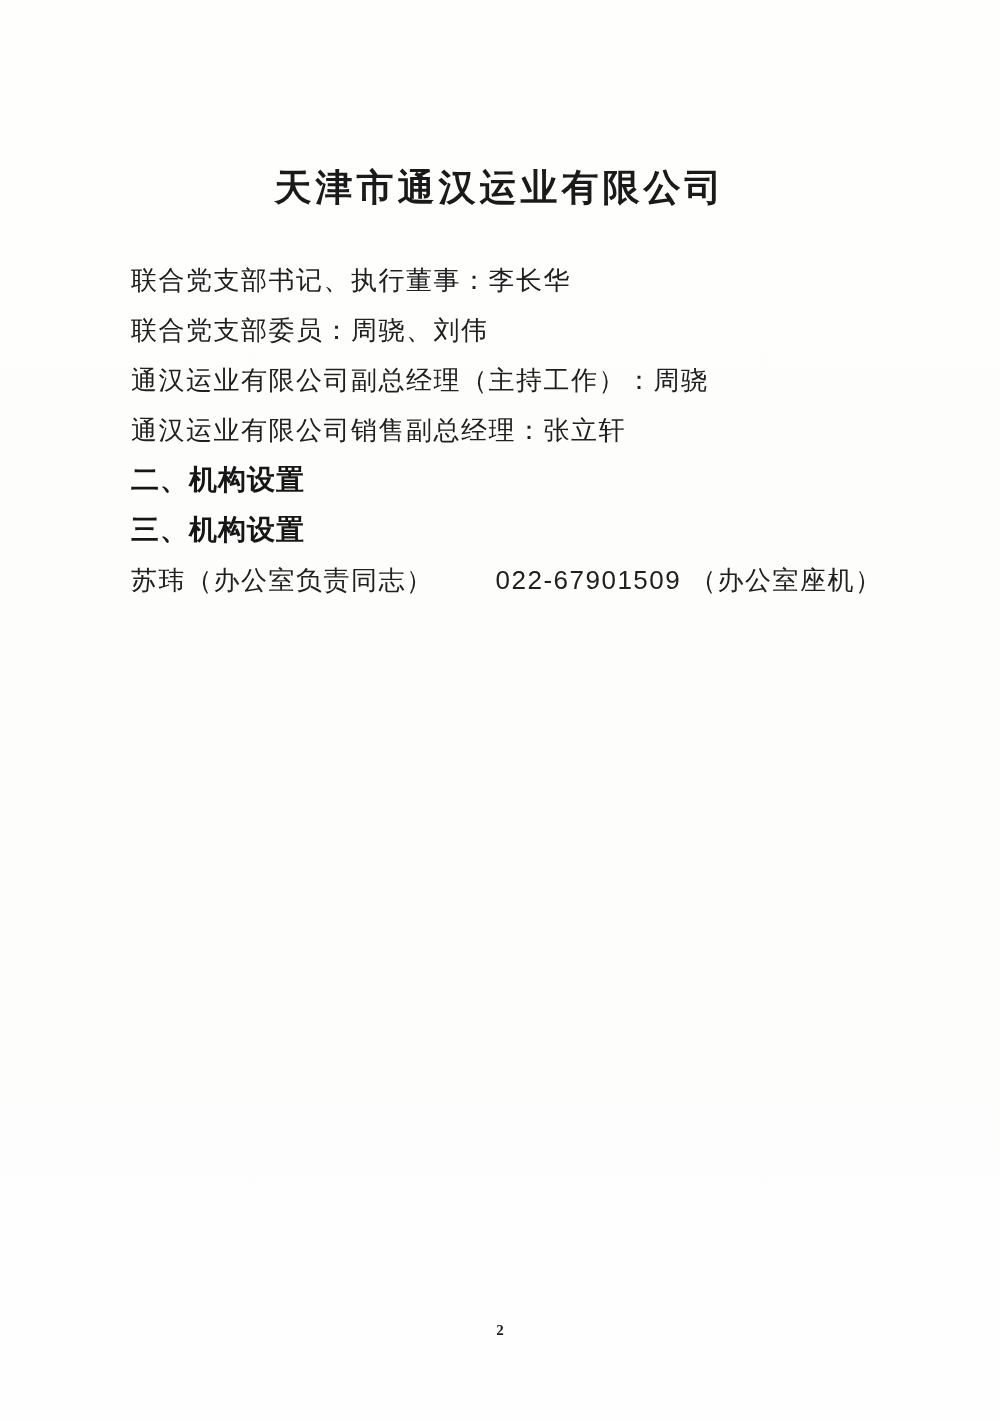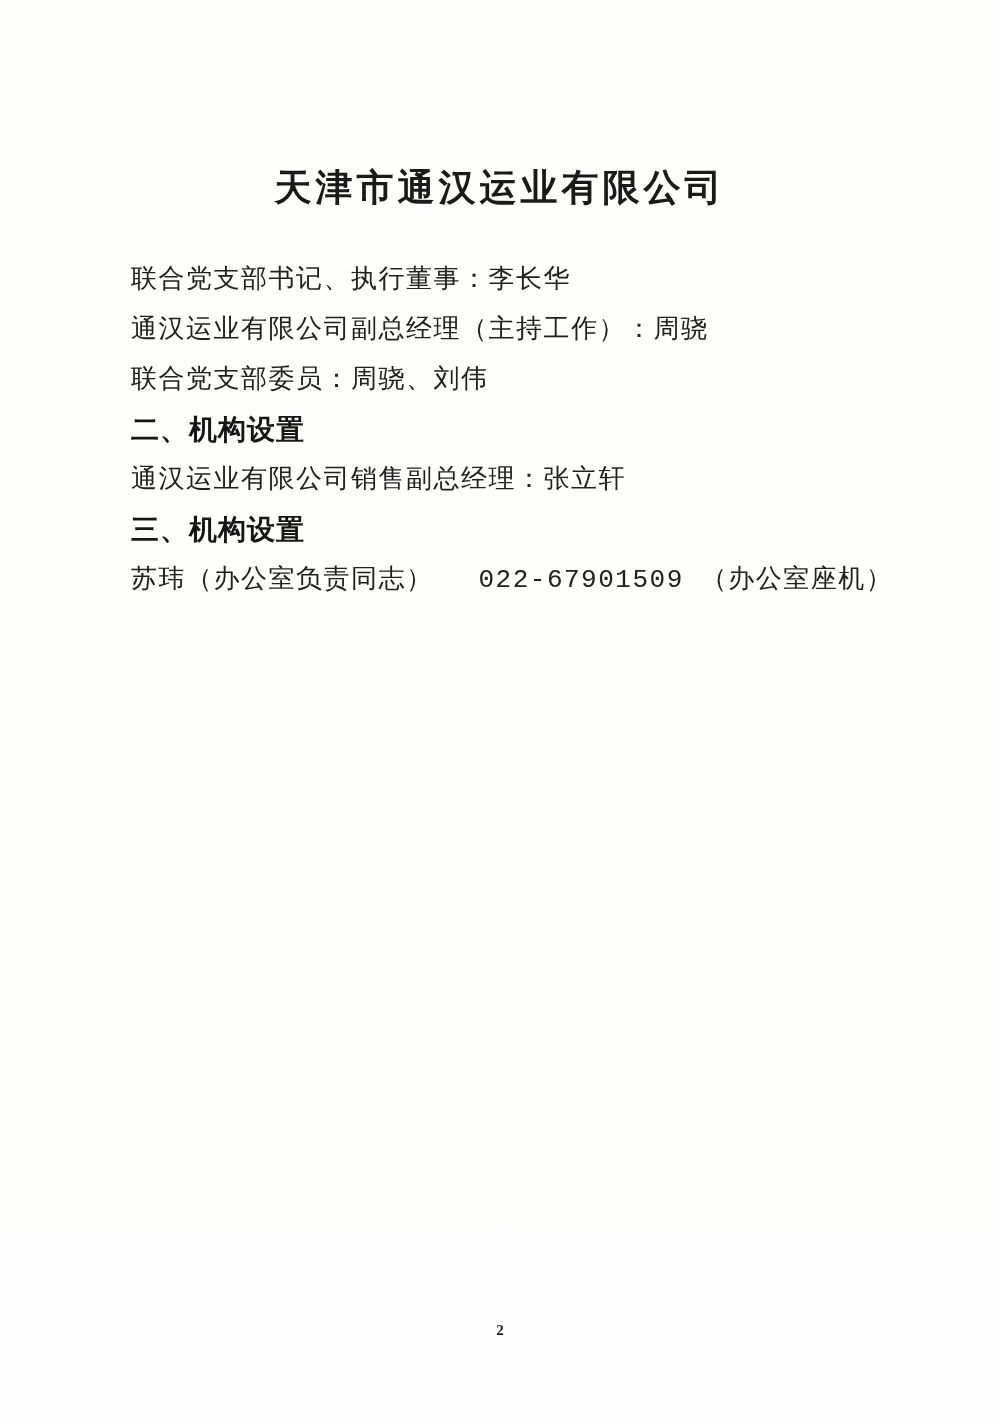--- a/index.html
+++ b/index.html
@@ -42,27 +42,27 @@
     white-space: nowrap;
   }
   .heading {
     font-family: "Liberation Sans", "DejaVu Sans", sans-serif;
     font-weight: 700;
     font-size: 28px;
     letter-spacing: 1px;
     color: #161616;
   }
   .body-line {
-    font-family: Liberation Mono, monospace;
+    font-family: Liberation Sans, sans-serif;
     font-size: 26px;
     letter-spacing: 1.5px;
     color: #202020;
   }
   .contact-line { display: flex; align-items: flex-start; }
-  .contact-phone-group { margin-left: 45px; }
+  .contact-phone-group { margin-left: 62px; }
   .page-number {
     position: absolute;
     top: 1322px;
     left: 0;
     width: 100%;
     text-align: center;
     font-family: "Liberation Serif", "DejaVu Serif", serif;
     font-weight: 700;
     font-size: 15px;
     color: #222222;
@@ -73,27 +73,27 @@
 
 <div class="page">
 
   <div class="doc-title">天津市通汉运业有限公司</div>
 
   <div class="content">
 
 
     <div class="line body-line">联合党支部书记、执行董事：李长华</div>
 
+    <div class="line body-line">联合党支部委员：周骁、刘伟</div>
+
     <div class="line body-line">通汉运业有限公司副总经理（主持工作）：周骁</div>
 
-    <div class="line body-line">联合党支部委员：周骁、刘伟</div>
+    <div class="line body-line">通汉运业有限公司销售副总经理：张立轩</div>
 
     <div class="line heading">二、机构设置</div>
-
-    <div class="line body-line">通汉运业有限公司销售副总经理：张立轩</div>
 
 
     <div class="line heading">三、机构设置</div>
 
     <div class="line body-line contact-line">
       <span>苏玮（办公室负责同志）</span>
       <span class="contact-phone-group"><span>022-67901509</span> <span>（办公室座机）</span></span>
     </div>
 
   </div>

